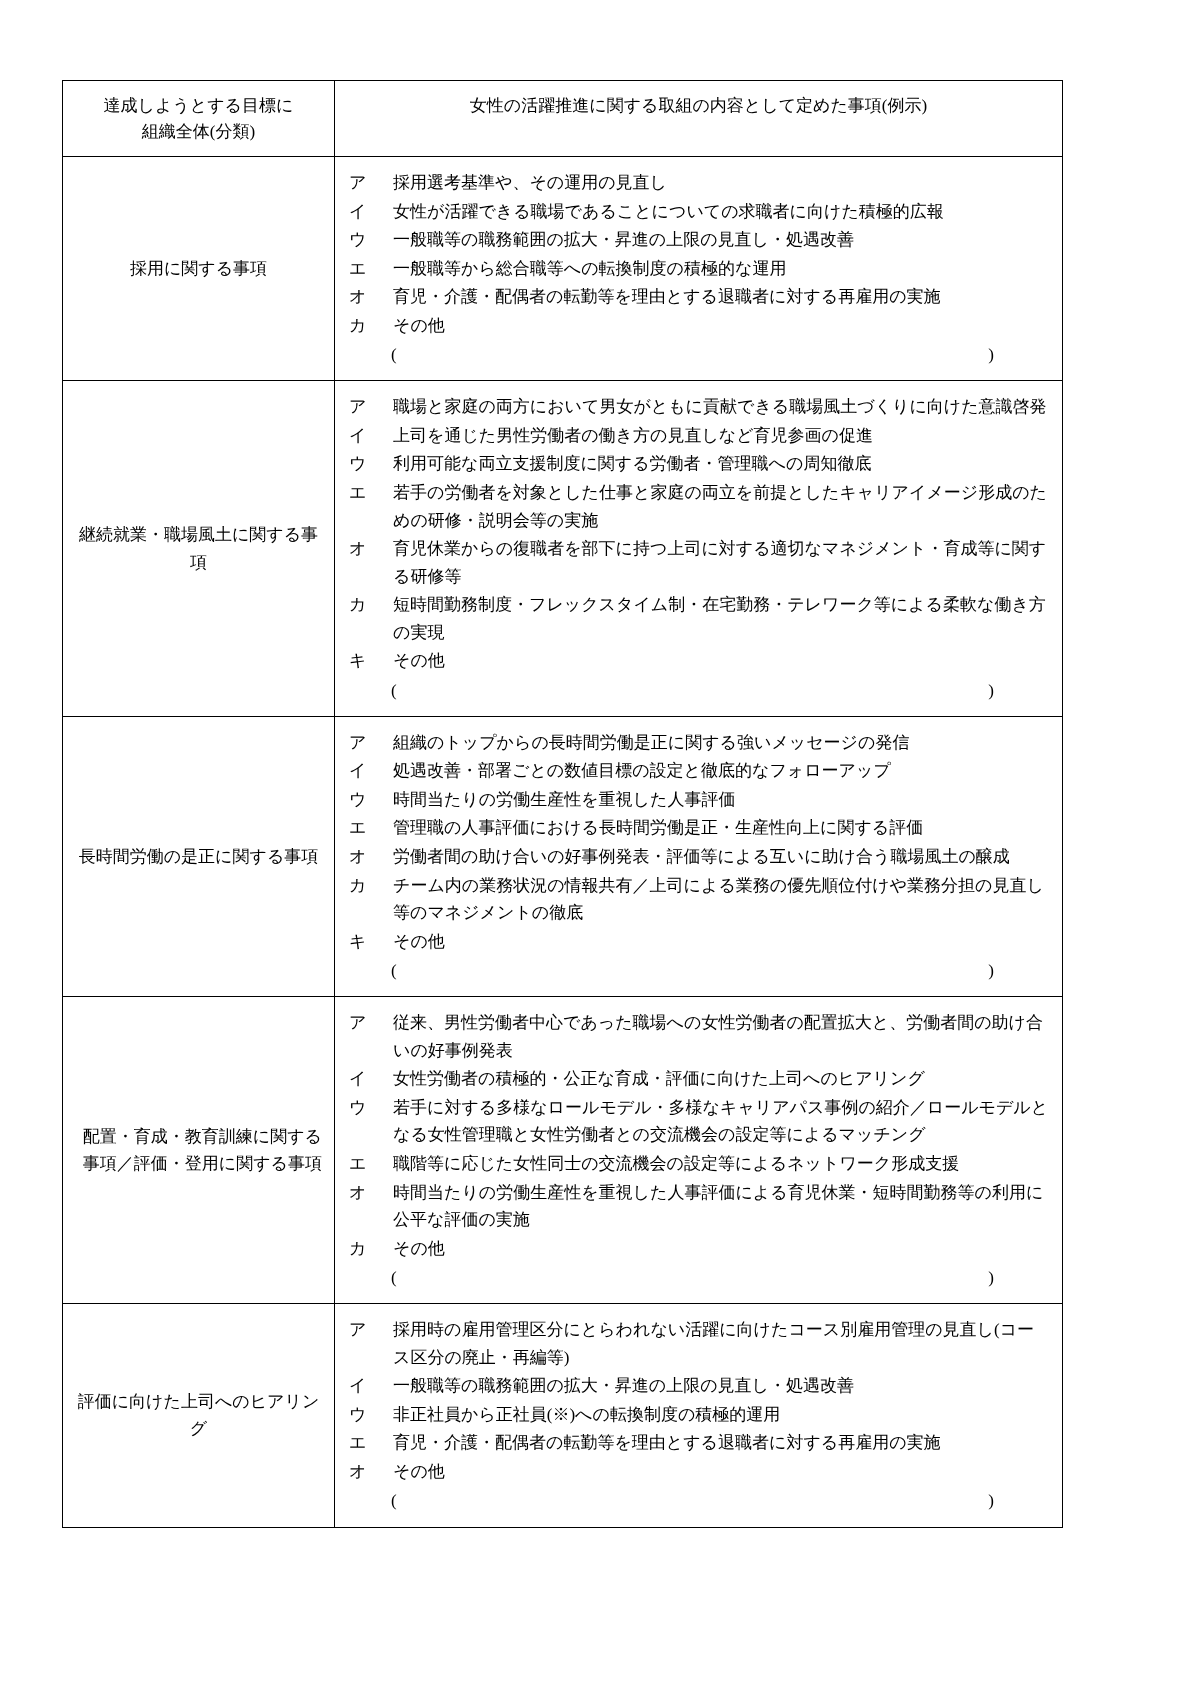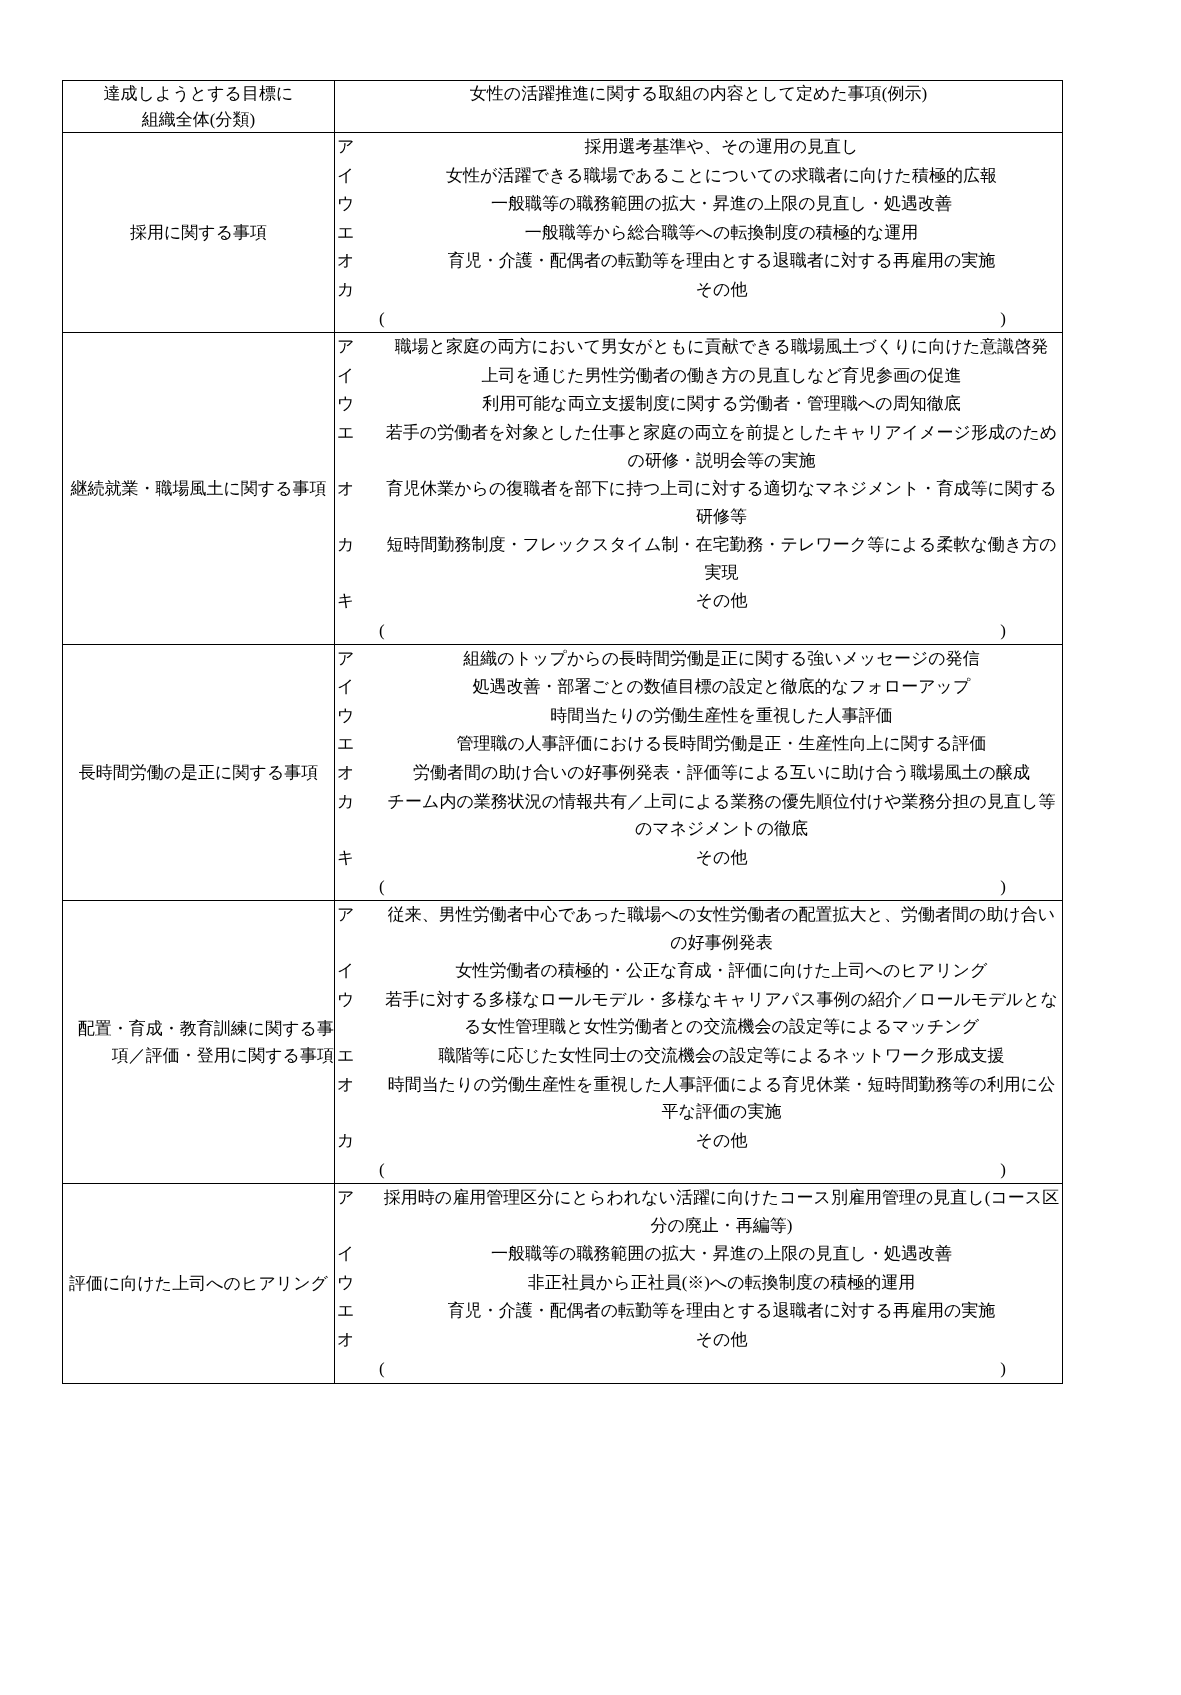--- a/index.html
+++ b/index.html
@@ -27,21 +27,21 @@
     letter-spacing: 0.2px;
   }
   table.main {
     border-collapse: collapse;
     width: 1000px;
     table-layout: fixed;
   }
   table.main td, table.main th {
     border: 1px solid #000000;
     vertical-align: top;
-    padding: 0;
+    padding: 12px;
     font-weight: normal;
   }
   .col-cat { width: 272px; }
   .col-body { width: 728px; }
 
   .head-cat, .head-body {
     text-align: center;
     font-size: 17px;
     line-height: 1.5;
     padding: 9px 6px 9px 6px;
@@ -79,21 +79,20 @@
     margin: 0 0 1px 0;
   }
   ul.items li .marker {
     flex: 0 0 44px;
     text-align: left;
     padding-left: 2px;
   }
   ul.items li .text {
     flex: 1 1 auto;
     text-indent: 0;
-    text-align: center;
   }
   .paren-row {
     display: flex;
     font-size: 17px;
     line-height: 1.6;
     margin-top: 2px;
   }
   .paren-row .sp {
     flex: 0 0 44px;
   }

